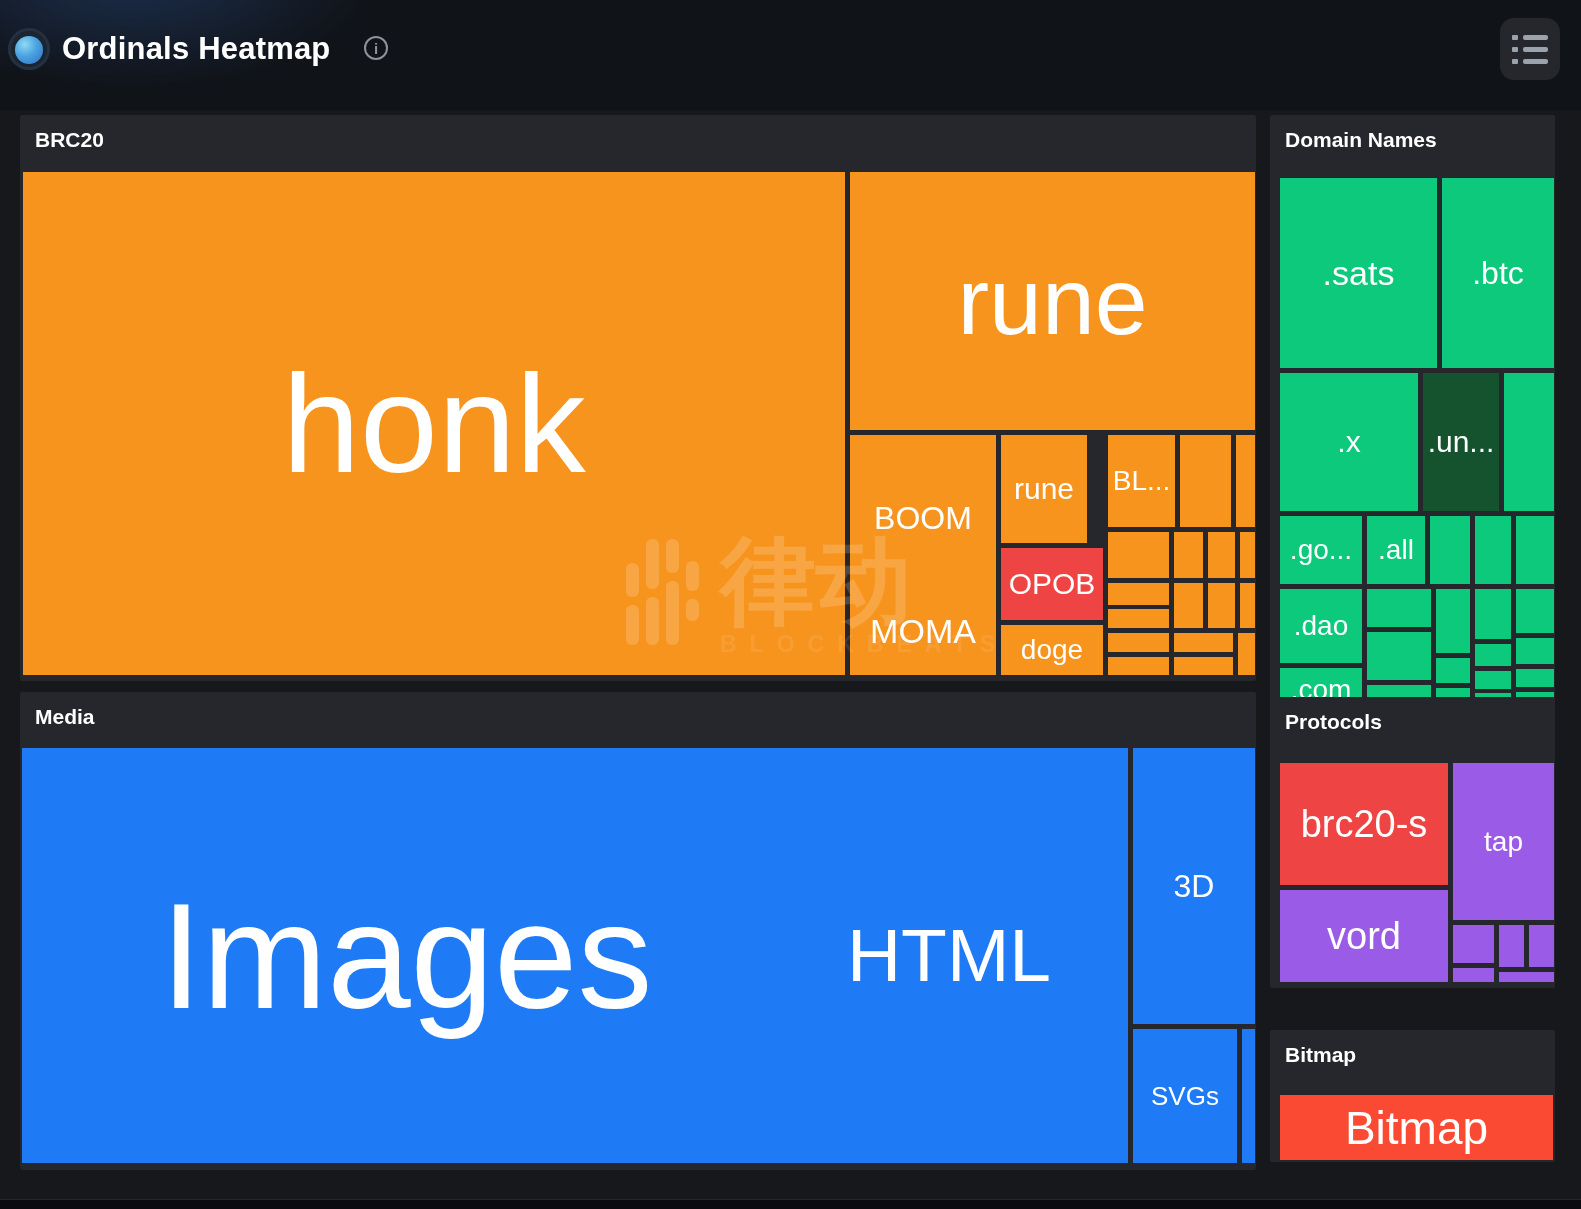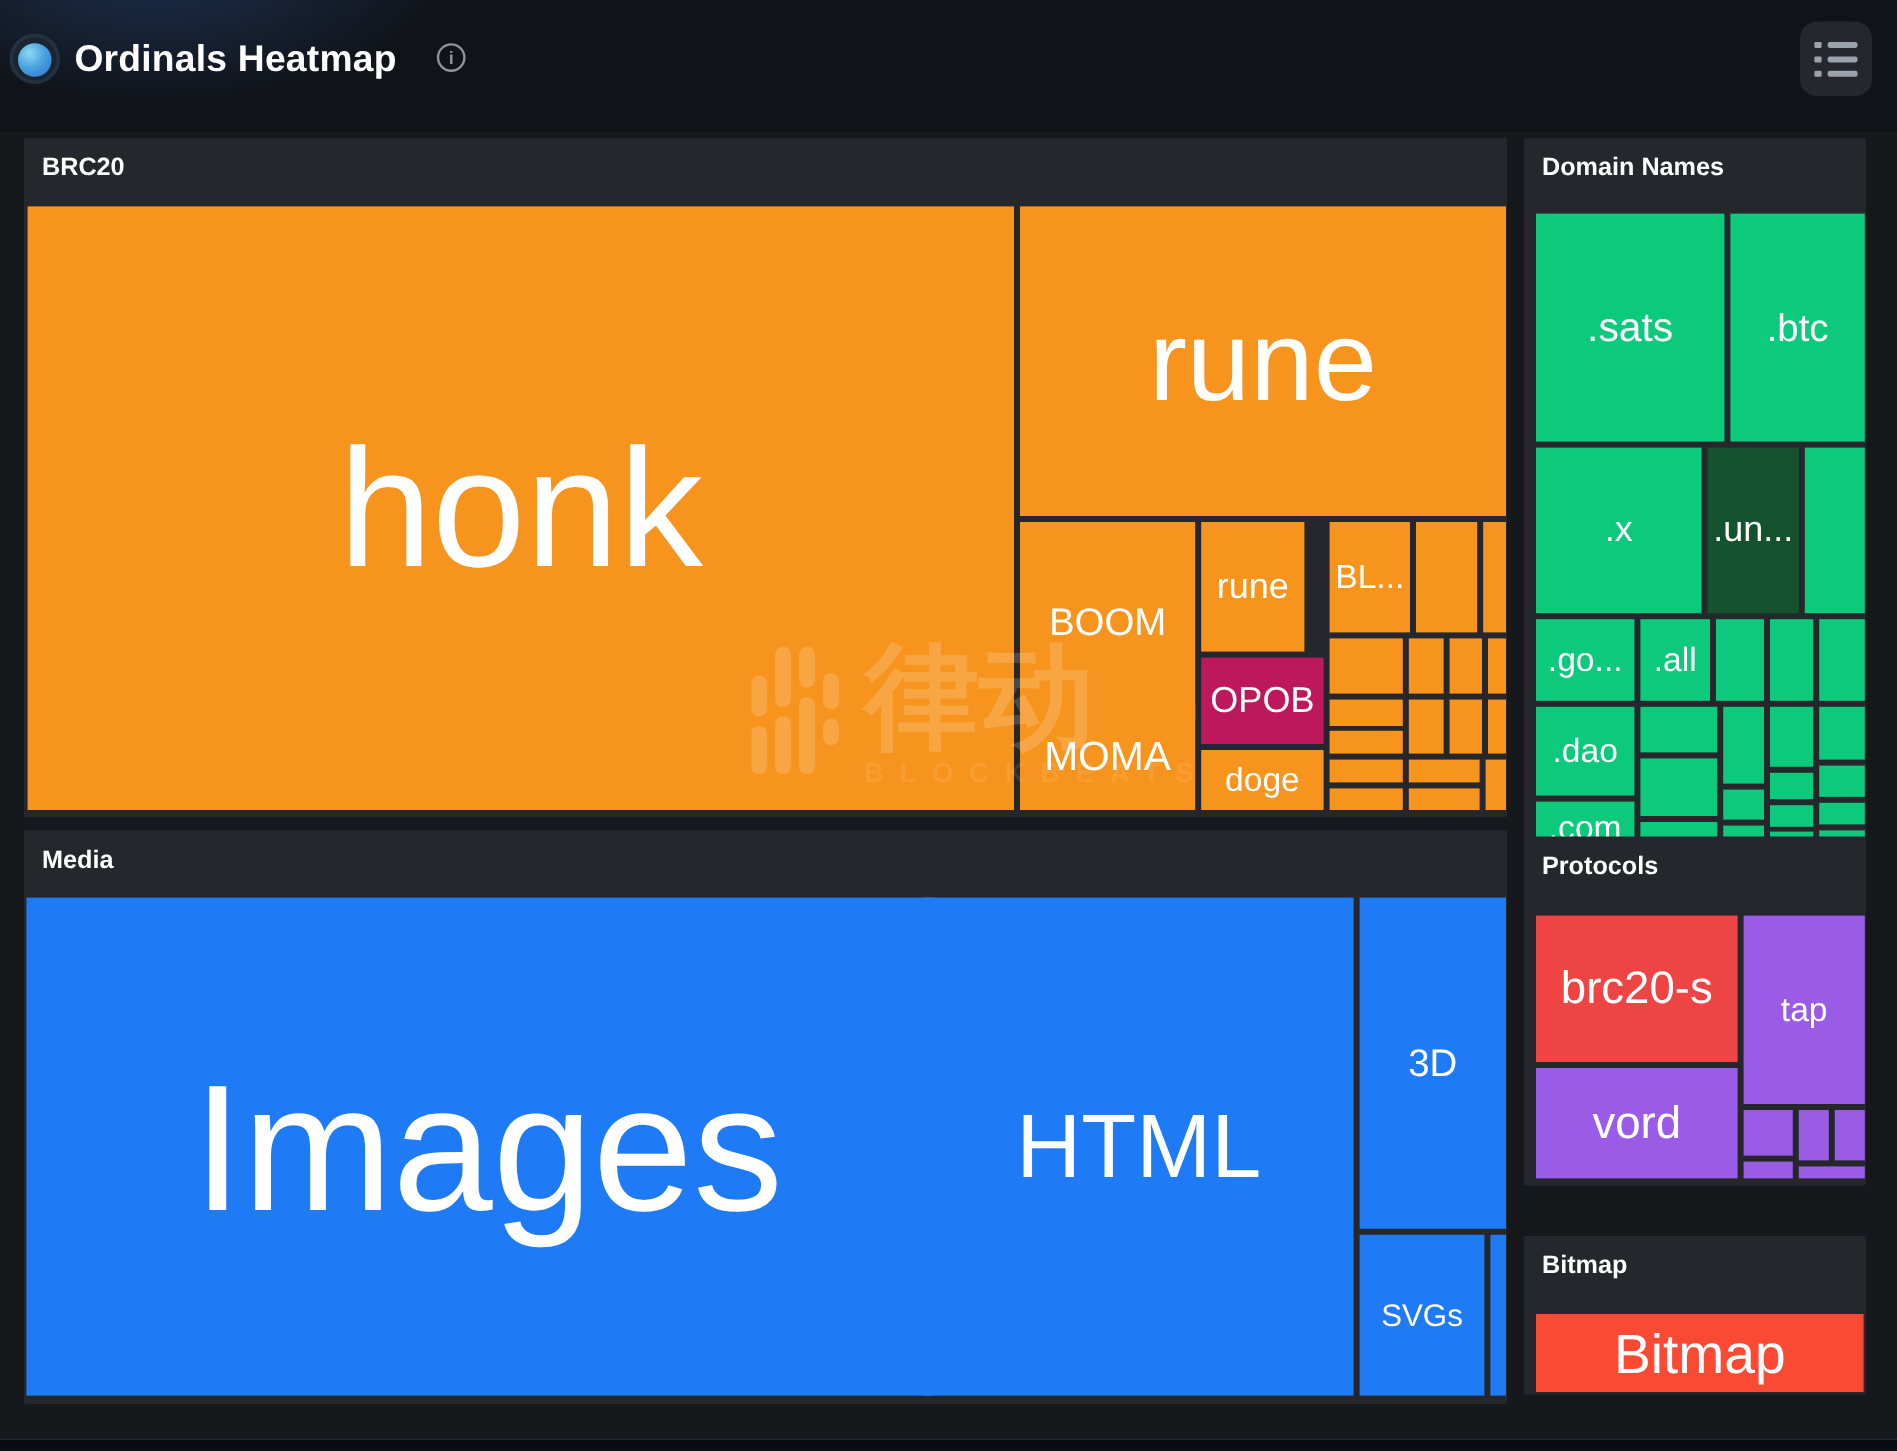--- a/index.html
+++ b/index.html
@@ -67,21 +67,21 @@
   </div>
 
   <div id="treemap">
       <div class="section" style="left: 20px; top: 115px; width: 1236px; height: 566px;">
         <div class="section-title">BRC20</div>
         <div class="cell" style="left: 3px; top: 57px; width: 822px; height: 503px; background: rgb(247, 148, 30); font-size: 140px;">honk</div>
         <div class="cell" style="left: 830px; top: 57px; width: 405px; height: 258px; background: rgb(247, 148, 30); font-size: 95px;">rune</div>
         <div class="cell" style="left: 830px; top: 320px; width: 146px; height: 165px; background: rgb(247, 148, 30); font-size: 32px;">BOOM</div>
         <div class="cell" style="left: 830px; top: 472px; width: 146px; height: 88px; background: rgb(247, 148, 30); font-size: 34px;">MOMA</div>
         <div class="cell" style="left: 981px; top: 320px; width: 86px; height: 108px; background: rgb(247, 148, 30); font-size: 30px;">rune</div>
-        <div class="cell" style="left: 981px; top: 433px; width: 102px; height: 72px; background: #be185d; font-size: 30px;">OPOB</div>
+        <div class="cell" style="left: 981px; top: 433px; width: 102px; height: 72px; background: #ef4444; font-size: 30px;">OPOB</div>
         <div class="cell" style="left: 981px; top: 510px; width: 102px; height: 50px; background: rgb(247, 148, 30); font-size: 28px;">doge</div>
         <div class="cell" style="left: 1088px; top: 320px; width: 67px; height: 92px; background: rgb(247, 148, 30); font-size: 28px;">BL...</div>
         <div class="cell" style="left: 1160px; top: 320px; width: 51px; height: 92px; background: rgb(247, 148, 30);"></div>
         <div class="cell" style="left: 1216px; top: 320px; width: 19px; height: 92px; background: rgb(247, 148, 30);"></div>
         <div class="cell" style="left: 1088px; top: 417px; width: 61px; height: 46px; background: rgb(247, 148, 30);"></div>
         <div class="cell" style="left: 1154px; top: 417px; width: 29px; height: 46px; background: rgb(247, 148, 30);"></div>
         <div class="cell" style="left: 1188px; top: 417px; width: 27px; height: 46px; background: rgb(247, 148, 30);"></div>
         <div class="cell" style="left: 1220px; top: 417px; width: 15px; height: 46px; background: rgb(247, 148, 30);"></div>
         <div class="cell" style="left: 1088px; top: 468px; width: 61px; height: 22px; background: rgb(247, 148, 30);"></div>
         <div class="cell" style="left: 1154px; top: 468px; width: 29px; height: 45px; background: rgb(247, 148, 30);"></div>

